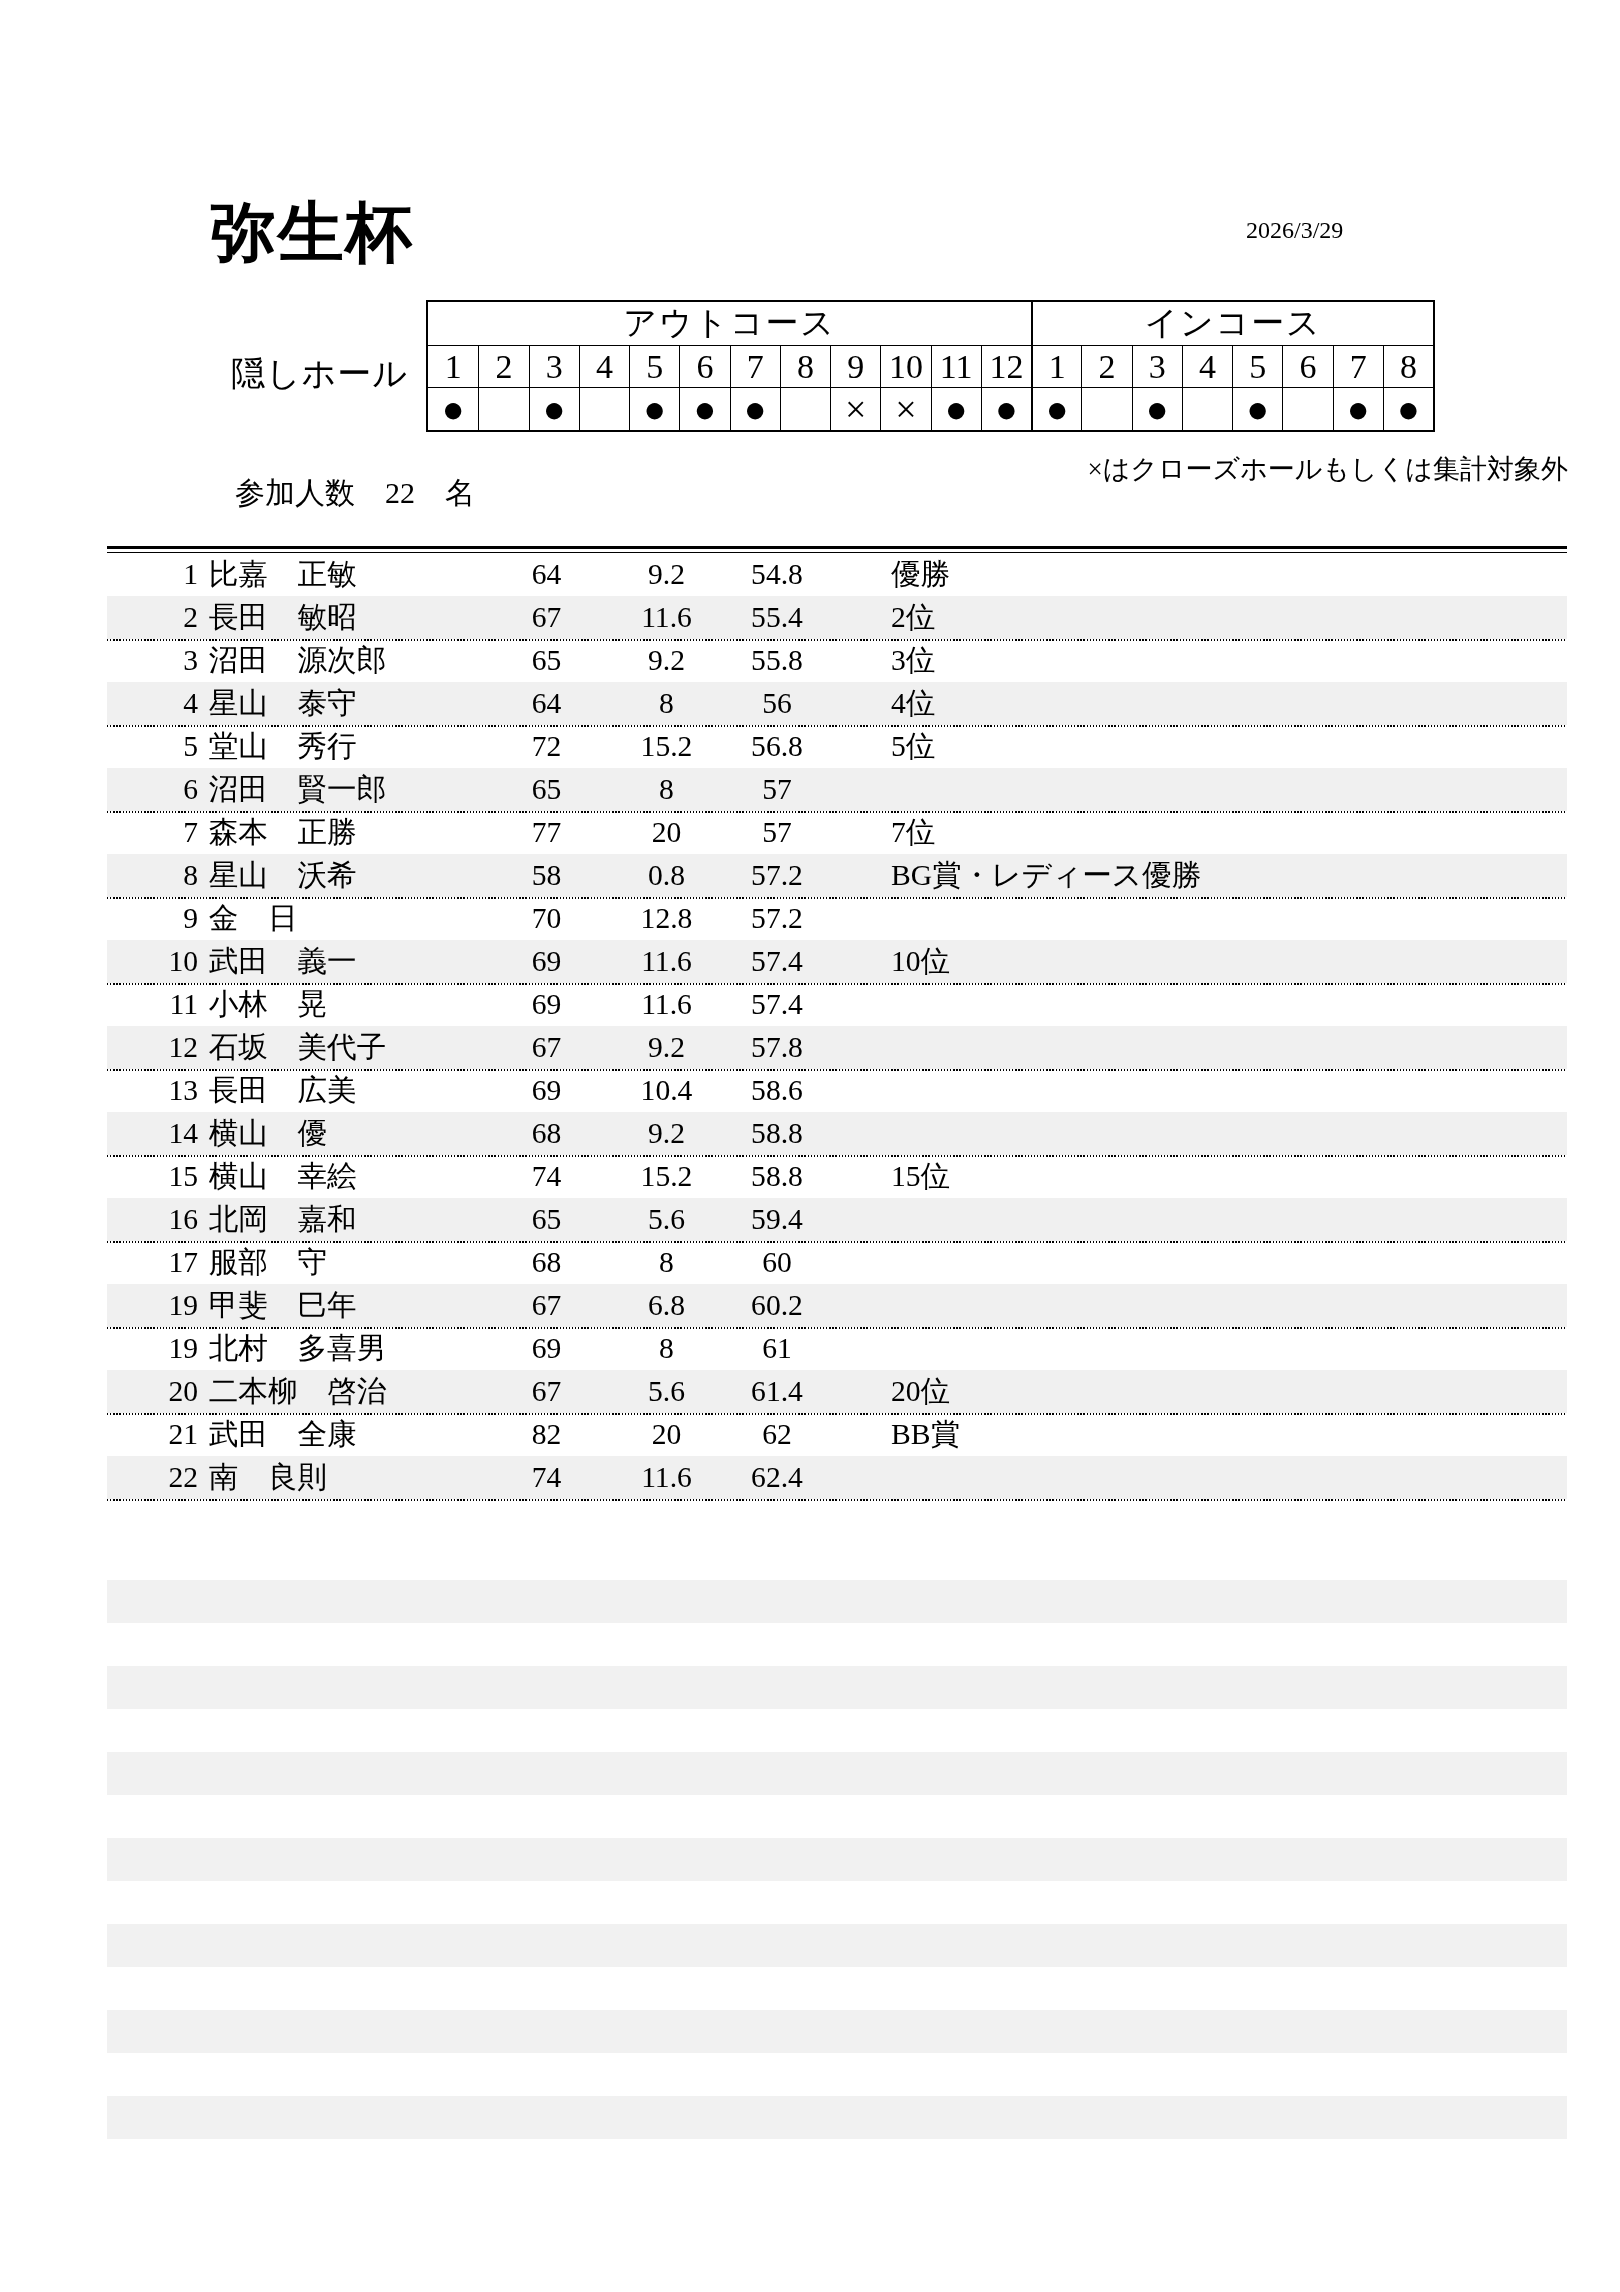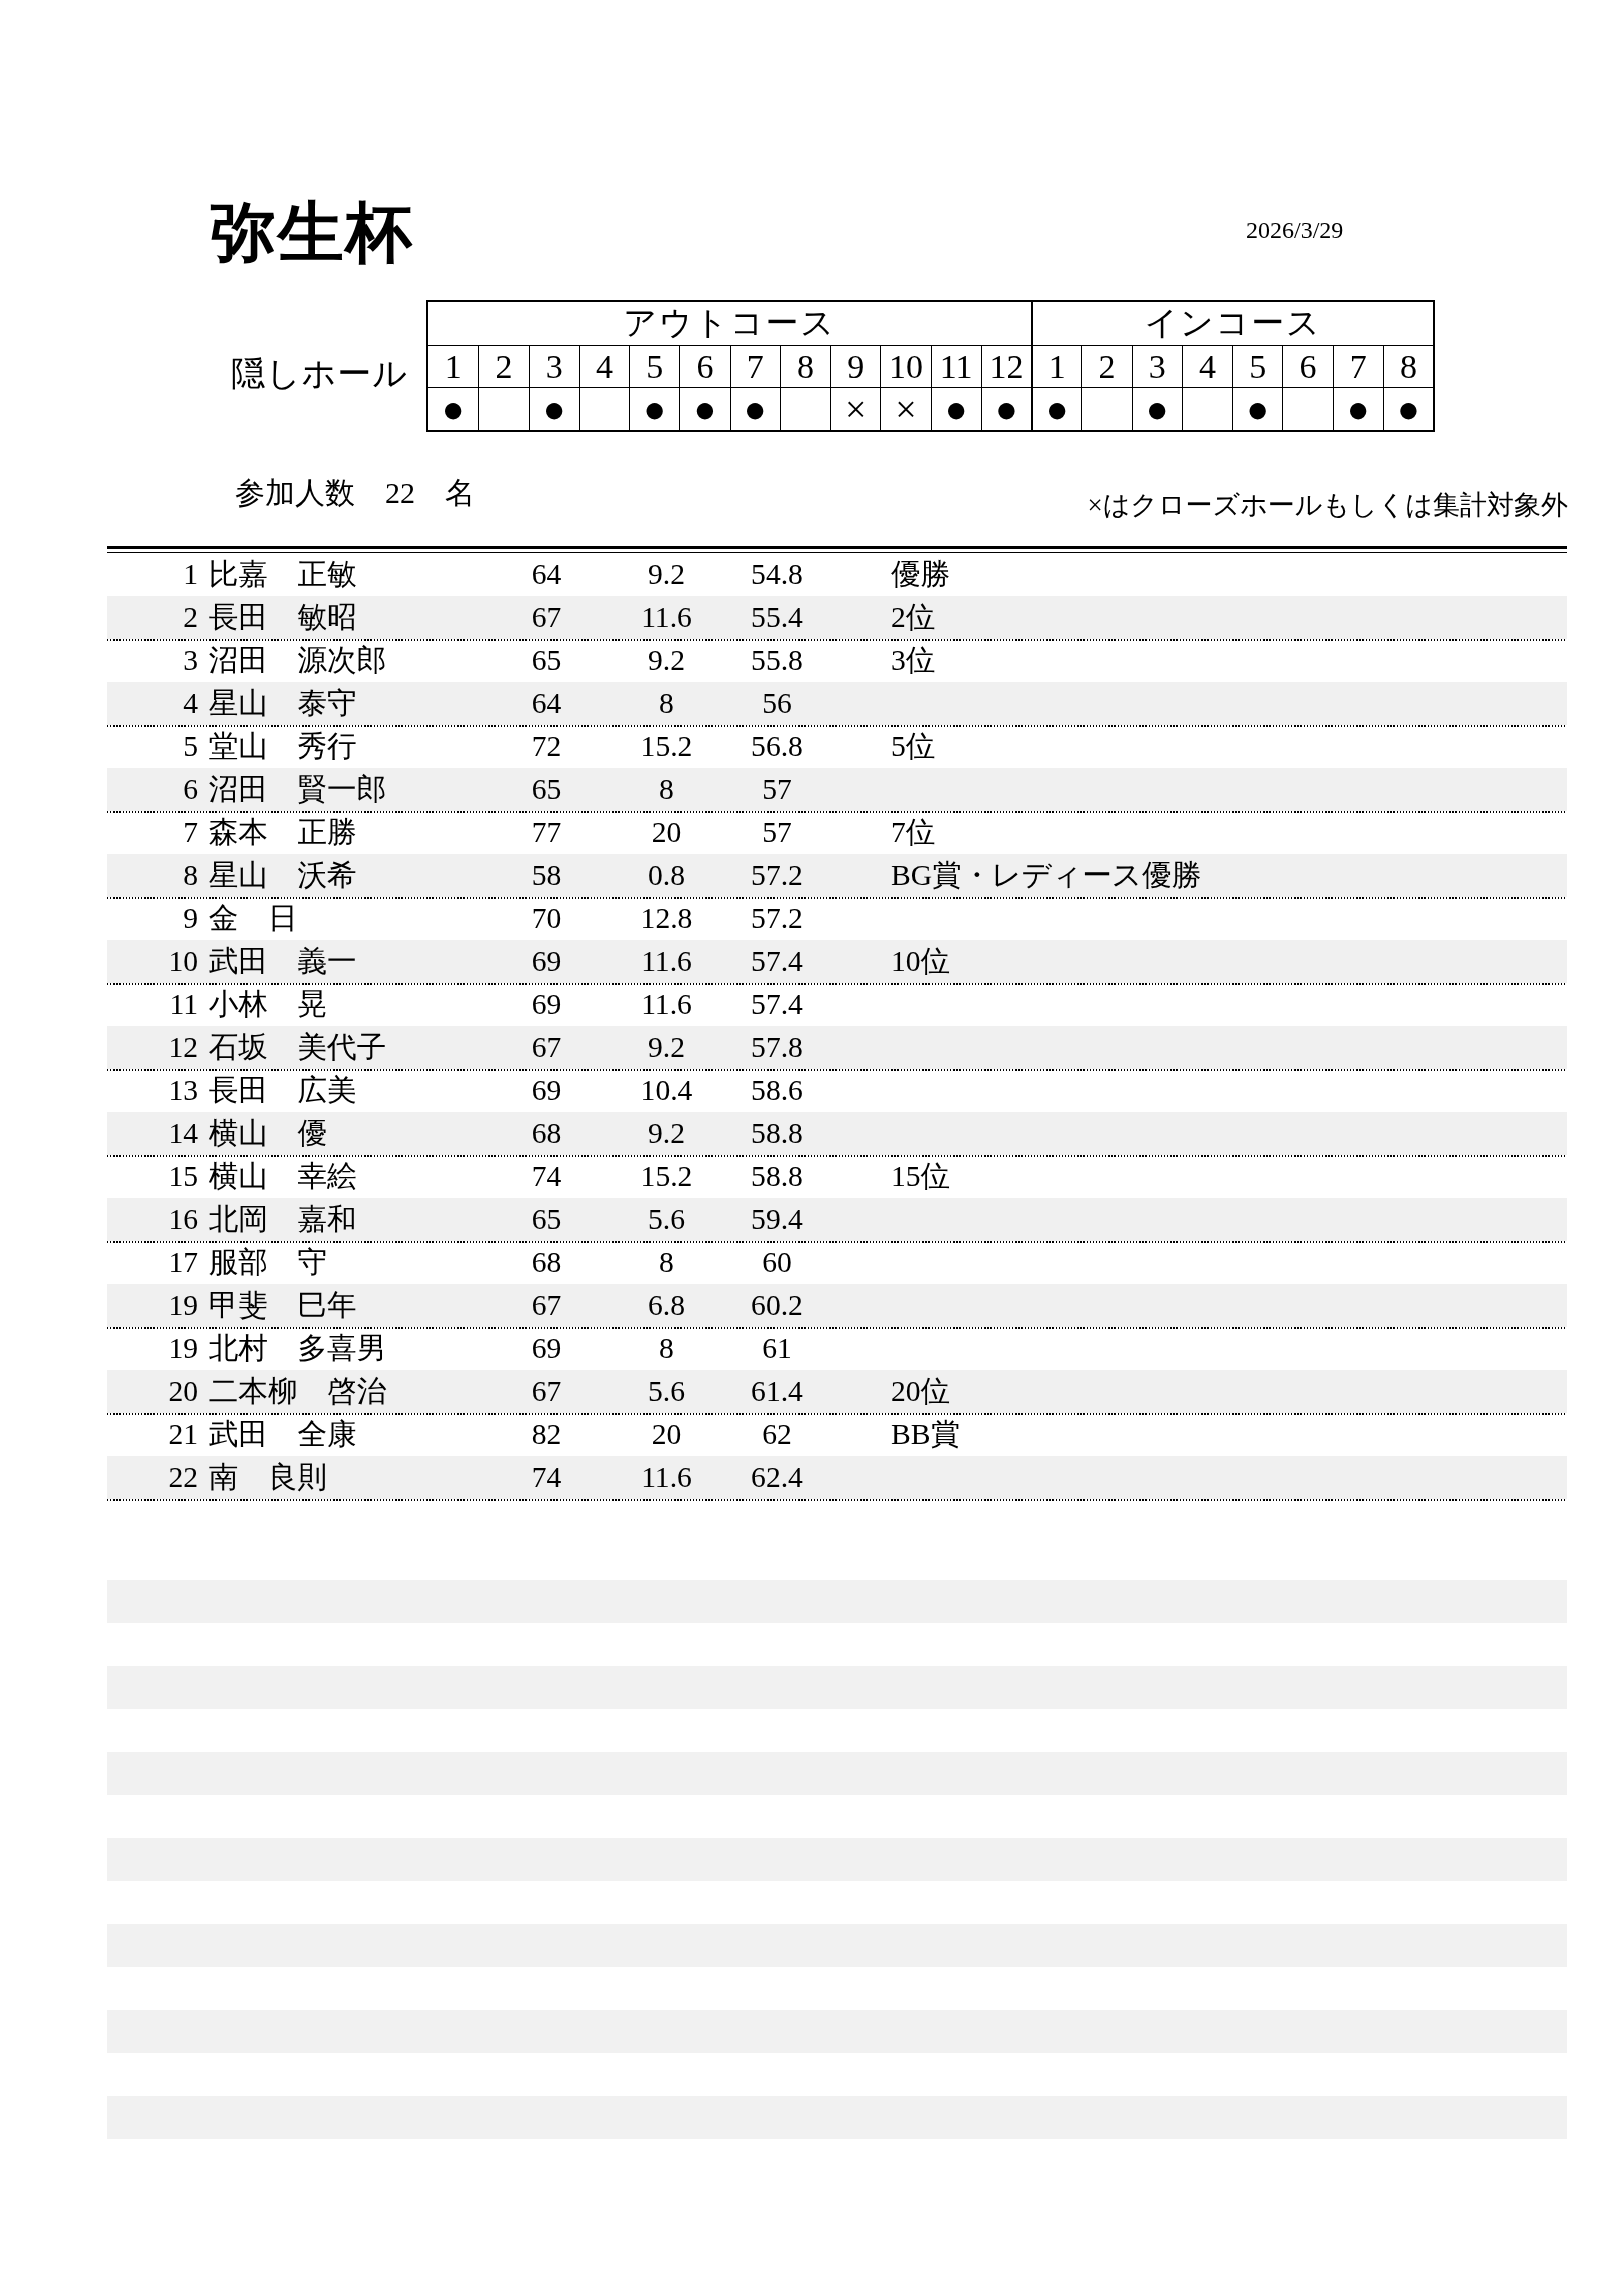--- a/index.html
+++ b/index.html
@@ -43,21 +43,21 @@
   .hc-cell {
     display:flex; align-items:center; justify-content:center;
     border-left:1.8px solid #000; box-sizing:border-box;
   }
   .hc-cell:first-child { border-left:none; }
   .hc-cell.sec-start { border-left-width:2.7px; }
   .hole-num-row .hc-cell { height:41px; font-size:34px; }
   .hole-mark-row .hc-cell { height:42px; font-size:38px; }
   .hh-footnote {
     position:absolute; left:896px; top:451px; width:672px;
-    text-align:right; font-size:27px;margin-top:36px;
+    text-align:right; font-size:27px;
   }
   .participants {
     position:absolute; left:235px; top:473px;
     font-size:30px;
   }
 
   
   .res-wrap { position:absolute; left:107px; top:545px; width:1460px; }
   .res-grid { display:grid; grid-template-columns:91px 303px 91px 149px 72px 1fr; }
   .res-head { height:47px; align-items:center; font-size:32px; }
@@ -175,20 +175,21 @@
           <div class="cell c-hc">9.2</div>
           <div class="cell c-net">55.8</div>
           <div class="cell c-award">3位</div>
         </div>
       <div class="res-grid r-row">
           <div class="cell c-rank">4</div>
           <div class="cell c-name">星山　泰守</div>
           <div class="cell c-gross">64</div>
           <div class="cell c-hc">8</div>
           <div class="cell c-net">56</div>
+          <div class="cell c-award">4位</div>
         </div>
       <div class="res-grid r-row">
           <div class="cell c-rank">5</div>
           <div class="cell c-name">堂山　秀行</div>
           <div class="cell c-gross">72</div>
           <div class="cell c-hc">15.2</div>
           <div class="cell c-net">56.8</div>
           <div class="cell c-award">5位</div>
         </div>
       <div class="res-grid r-row">

